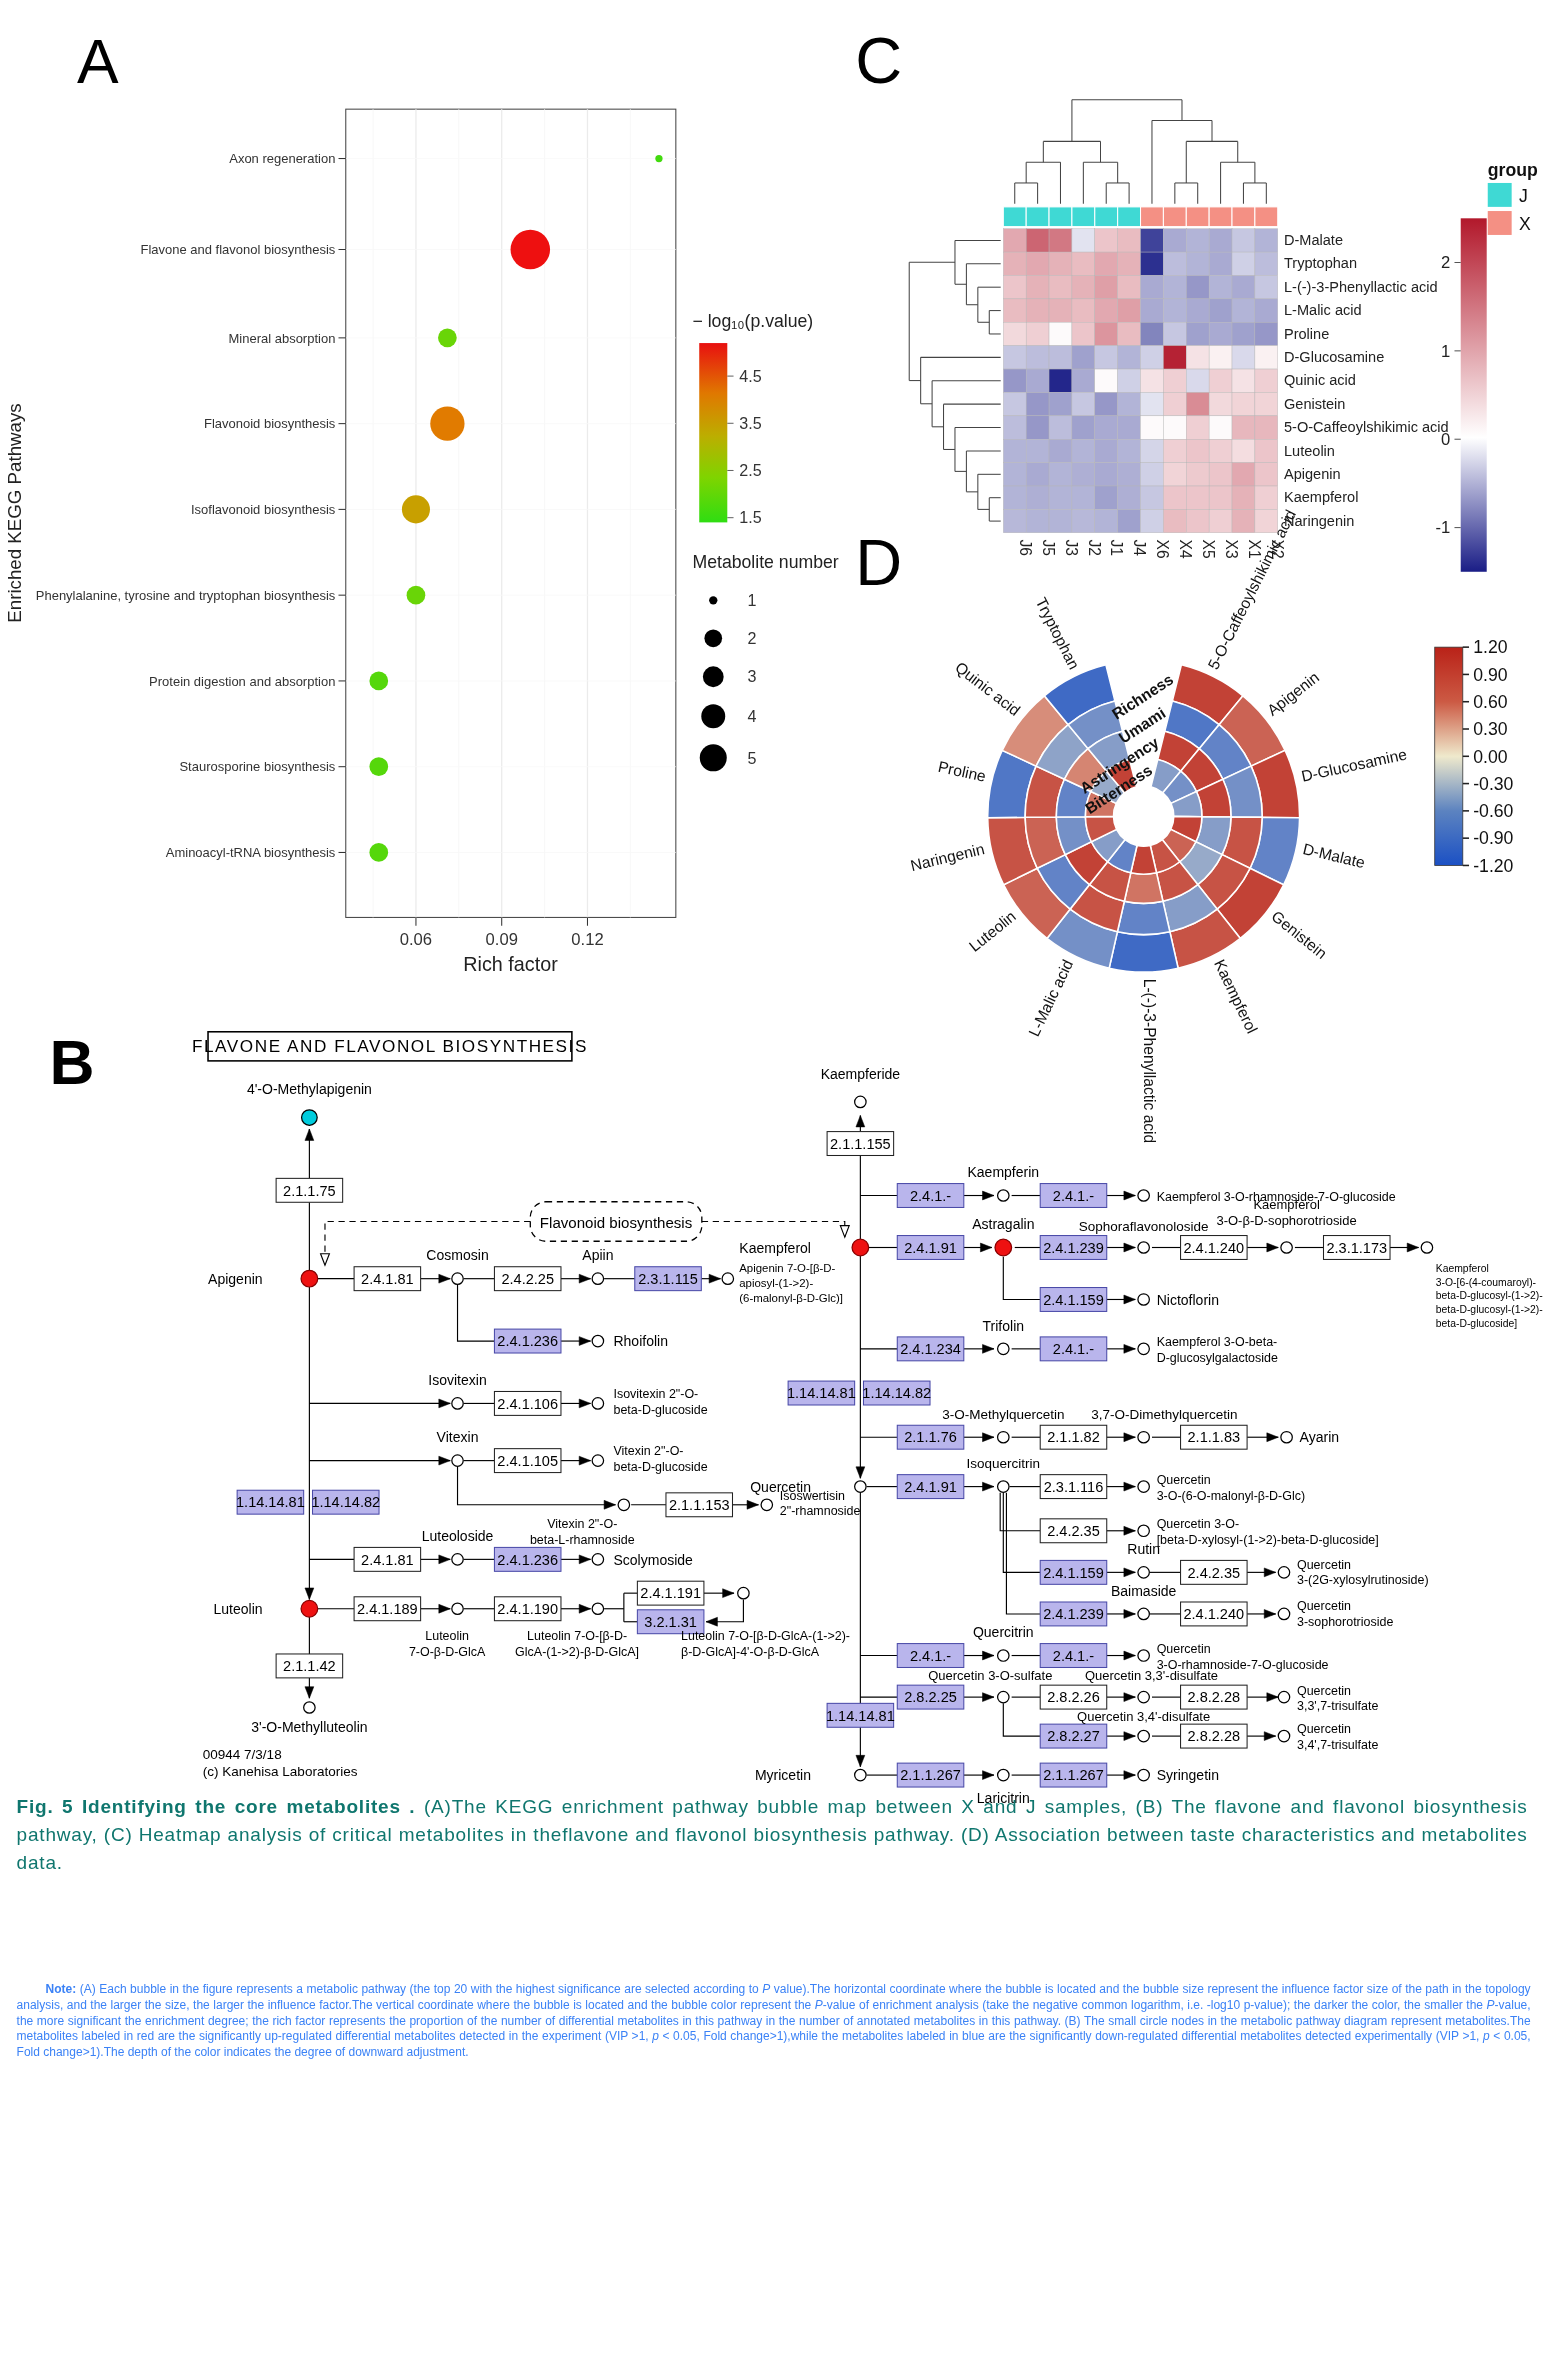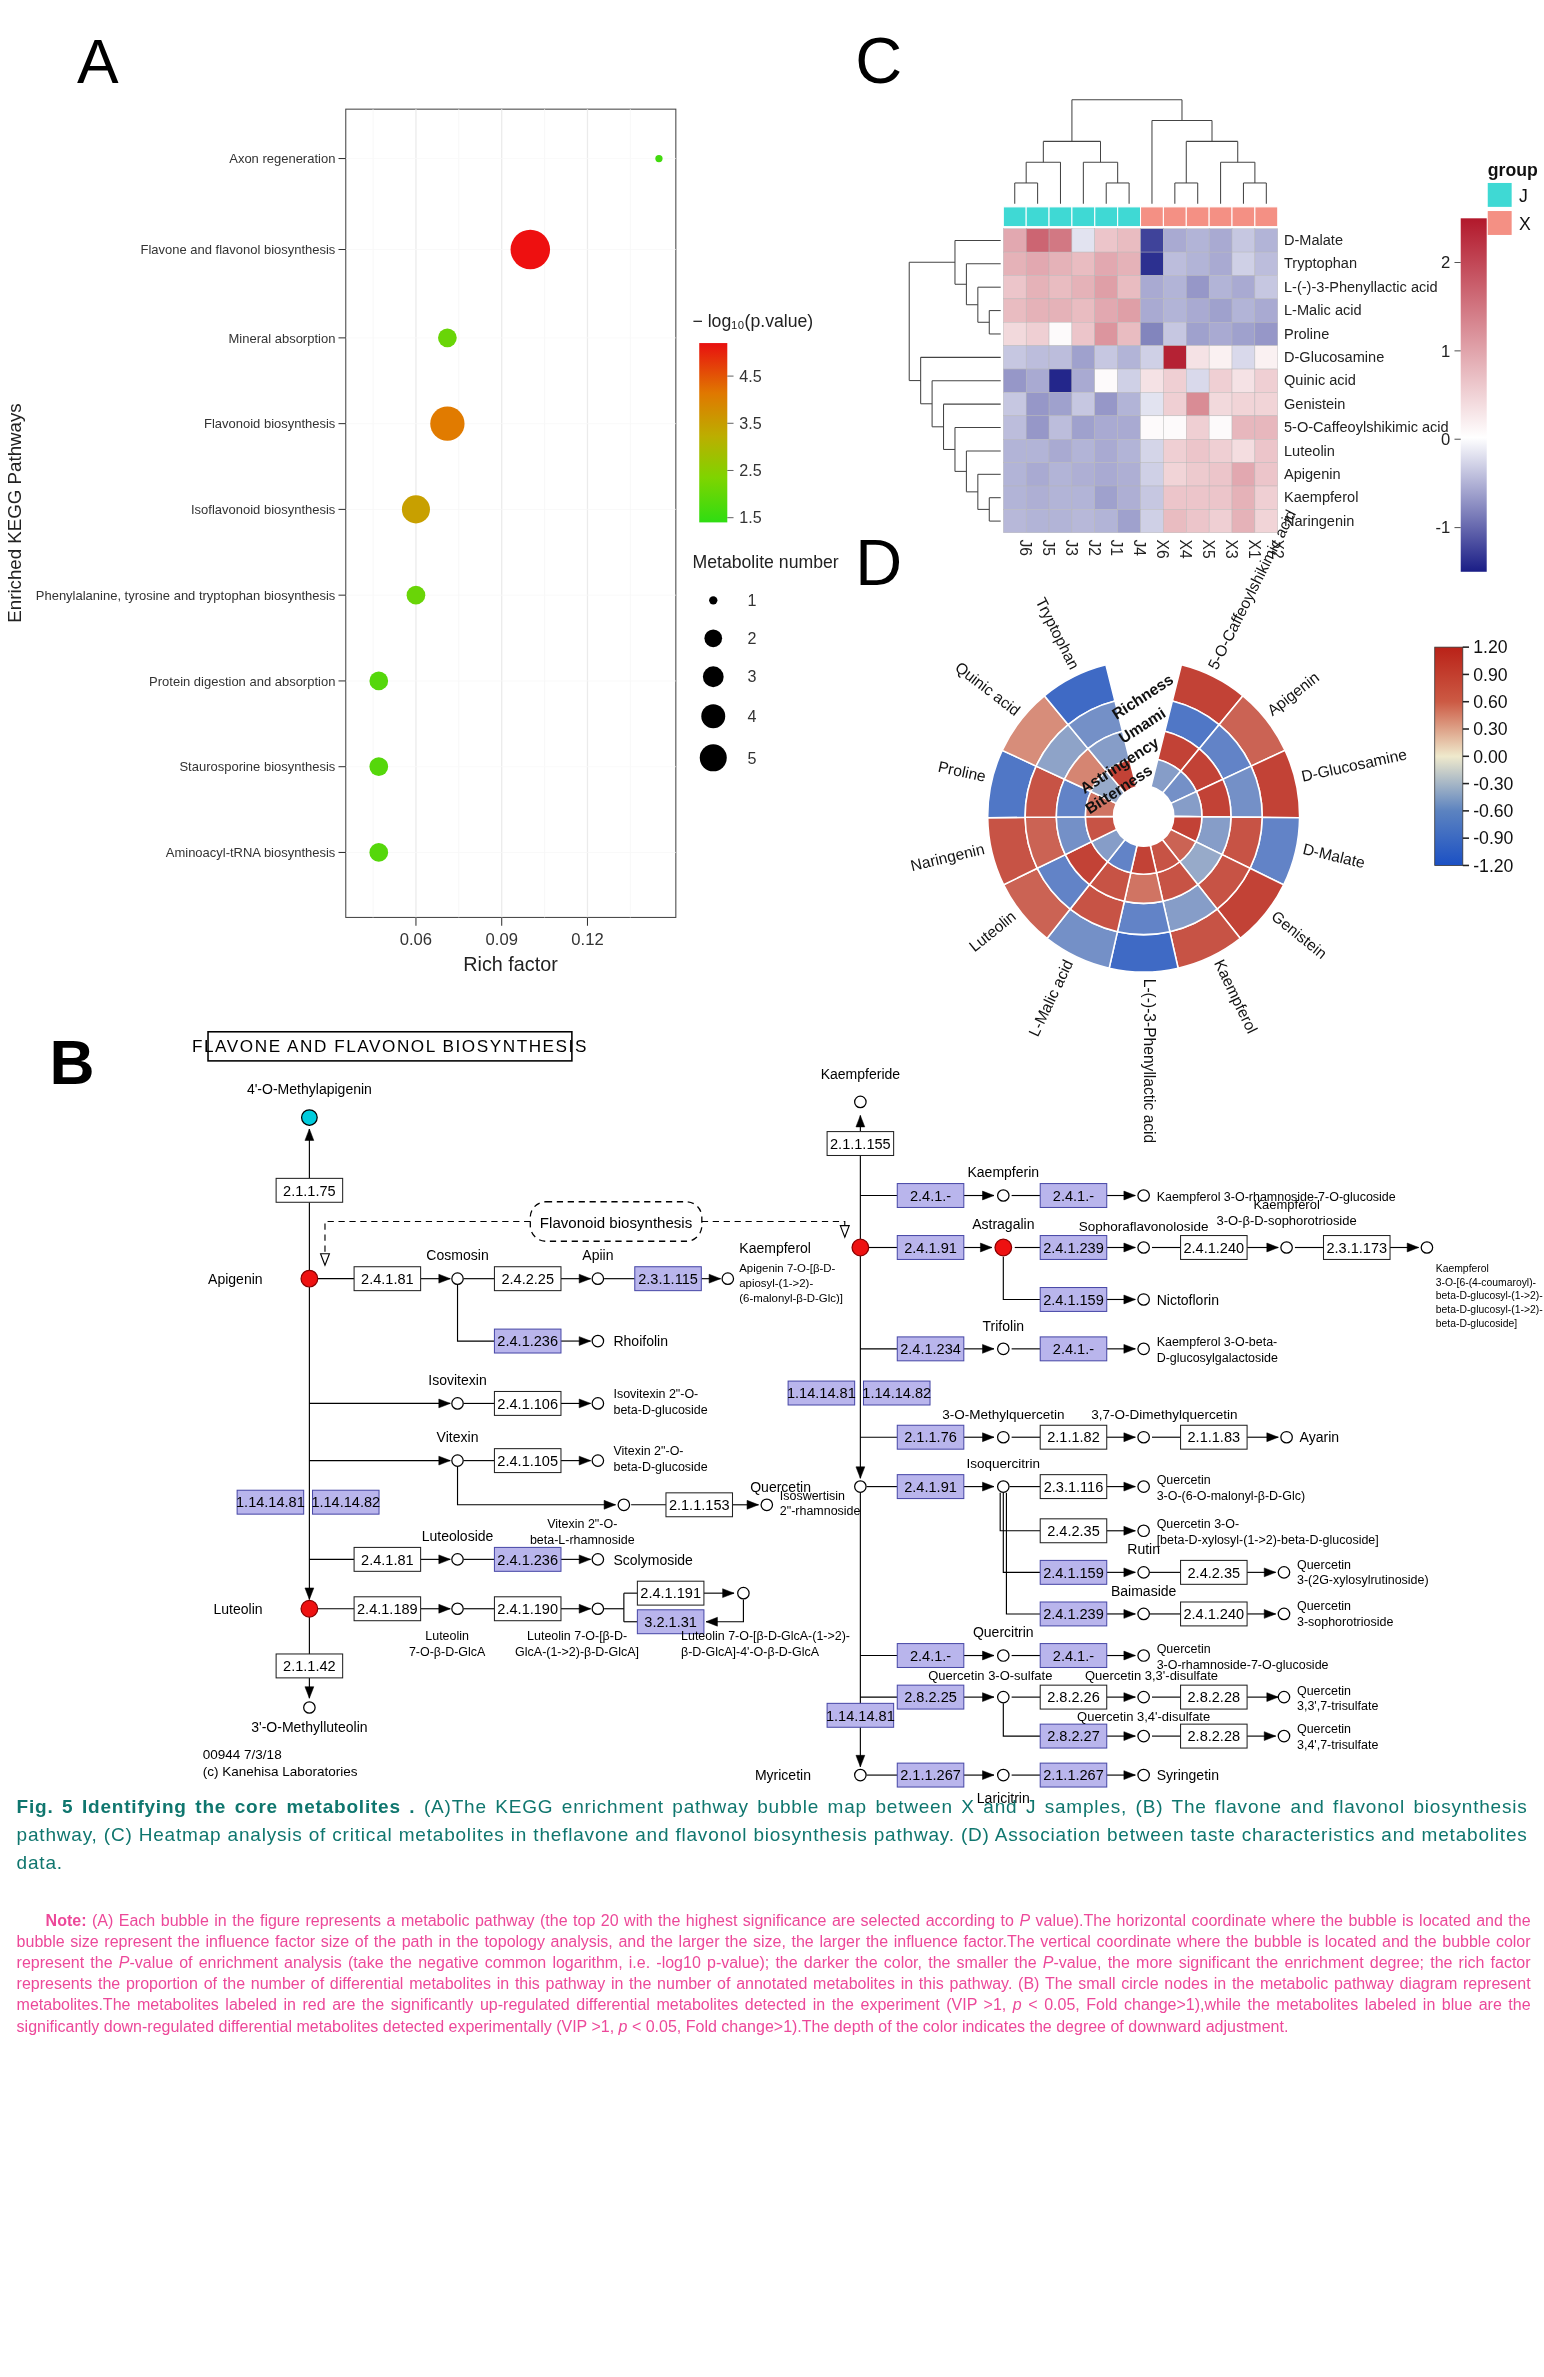--- a/index.html
+++ b/index.html
@@ -3,22 +3,22 @@
 <meta charset="utf-8">
 <style>
   html,body{margin:0;padding:0;background:#fff;}
   #page{position:relative;width:1544px;height:2377px;background:#fff;overflow:hidden;
         font-family:"Liberation Sans",sans-serif;}
   #fig{position:absolute;left:0;top:0;}
   svg text{font-family:"Liberation Sans",sans-serif;}
   #caption{position:absolute;left:16.6px;top:1793px;width:1511px;color:#111;}
   #cap-title{font-size:19px;line-height:1.47;letter-spacing:0.8px;text-align:justify;color:#0f766e;}
   #cap-title b{font-weight:700;}
-  #note{position:absolute;left:16.6px;top:1910px;width:1514px;font-size:16px;line-height:1.32;
-        text-align:justify;color:#ec4899;}
+  #note{position:absolute;left:16.6px;top:1982px;width:1514px;font-size:12px;line-height:1.32;
+        text-align:justify;color:#3b82f6;}
   #note .ind{display:inline-block;width:29px;}
   #note b{font-weight:700;}
   #note i{font-style:italic;}
 </style>
 </head>
 <body>
 <div id="page">
 
 <svg id="fig" width="1544" height="2377" viewBox="0 0 2970 4573">
       <defs>

